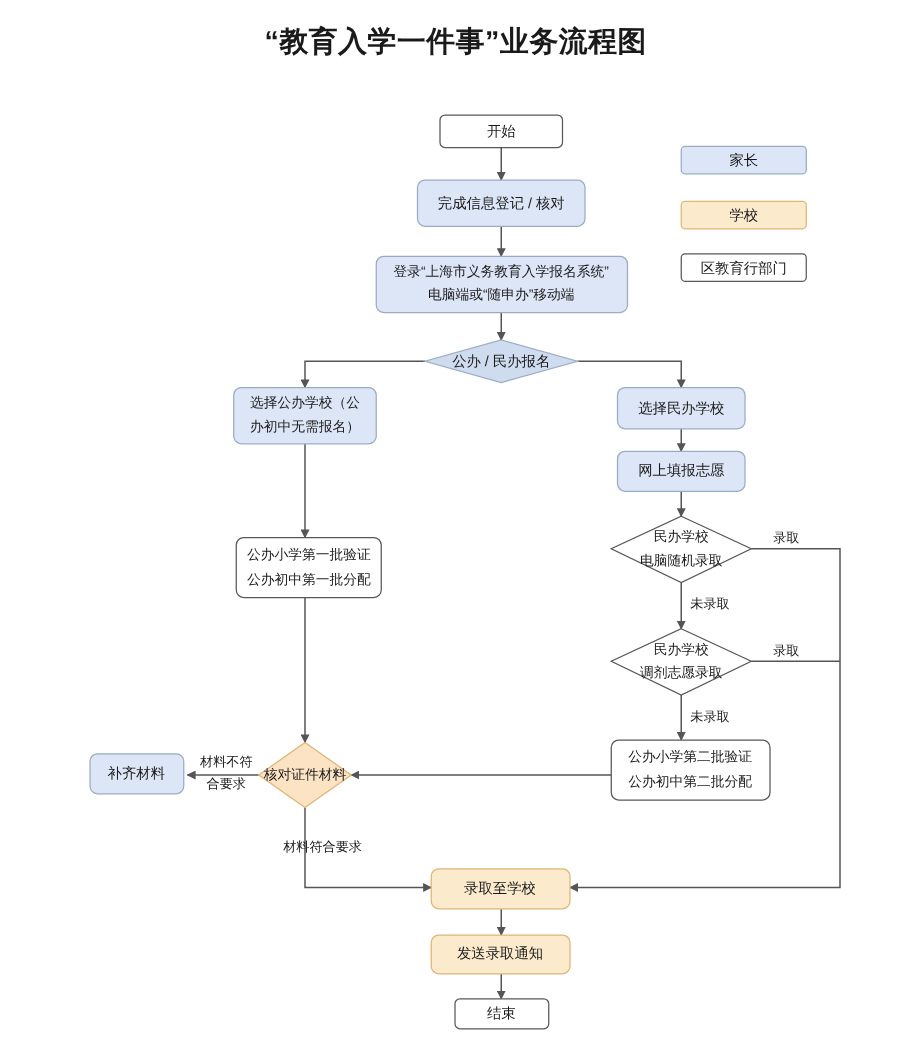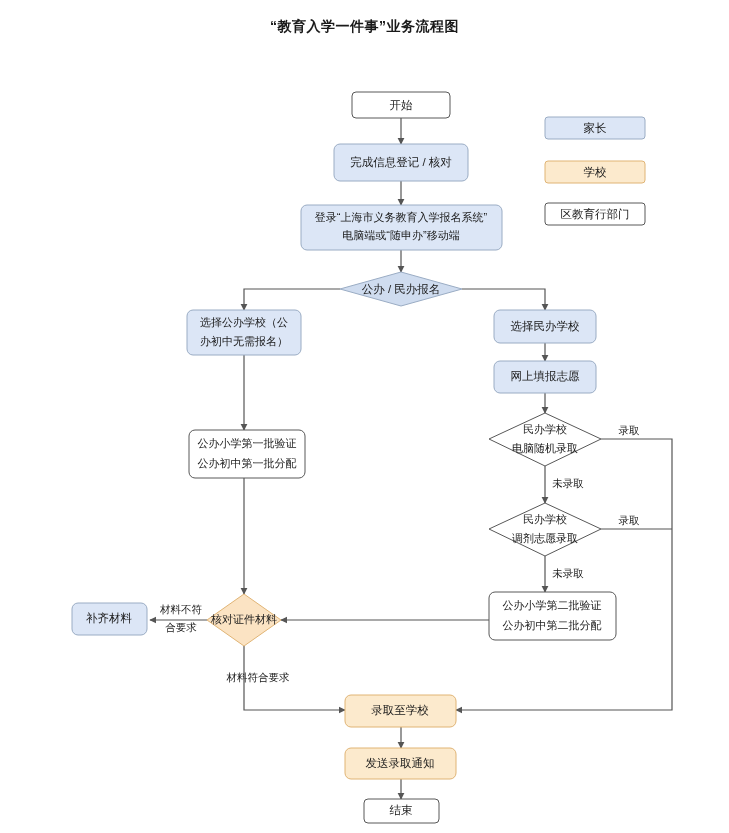--- a/index.html
+++ b/index.html
@@ -25,21 +25,21 @@
     left: 0;
     width: 729px;
     height: 833px;
   }
   .page-title {
     position: absolute;
     top: 18px;
     left: 0;
     width: 729px;
     text-align: center;
-    font-size: 14px;
+    font-size: 23px;
     font-weight: bold;
     color: #1a1a1a;
     letter-spacing: 0.5px;
   }
   text {
     font-family: "Liberation Sans", "DejaVu Sans", sans-serif;
     fill: #1a1a1a;
   }
   .node-label {
     font-size: 11.5px;

